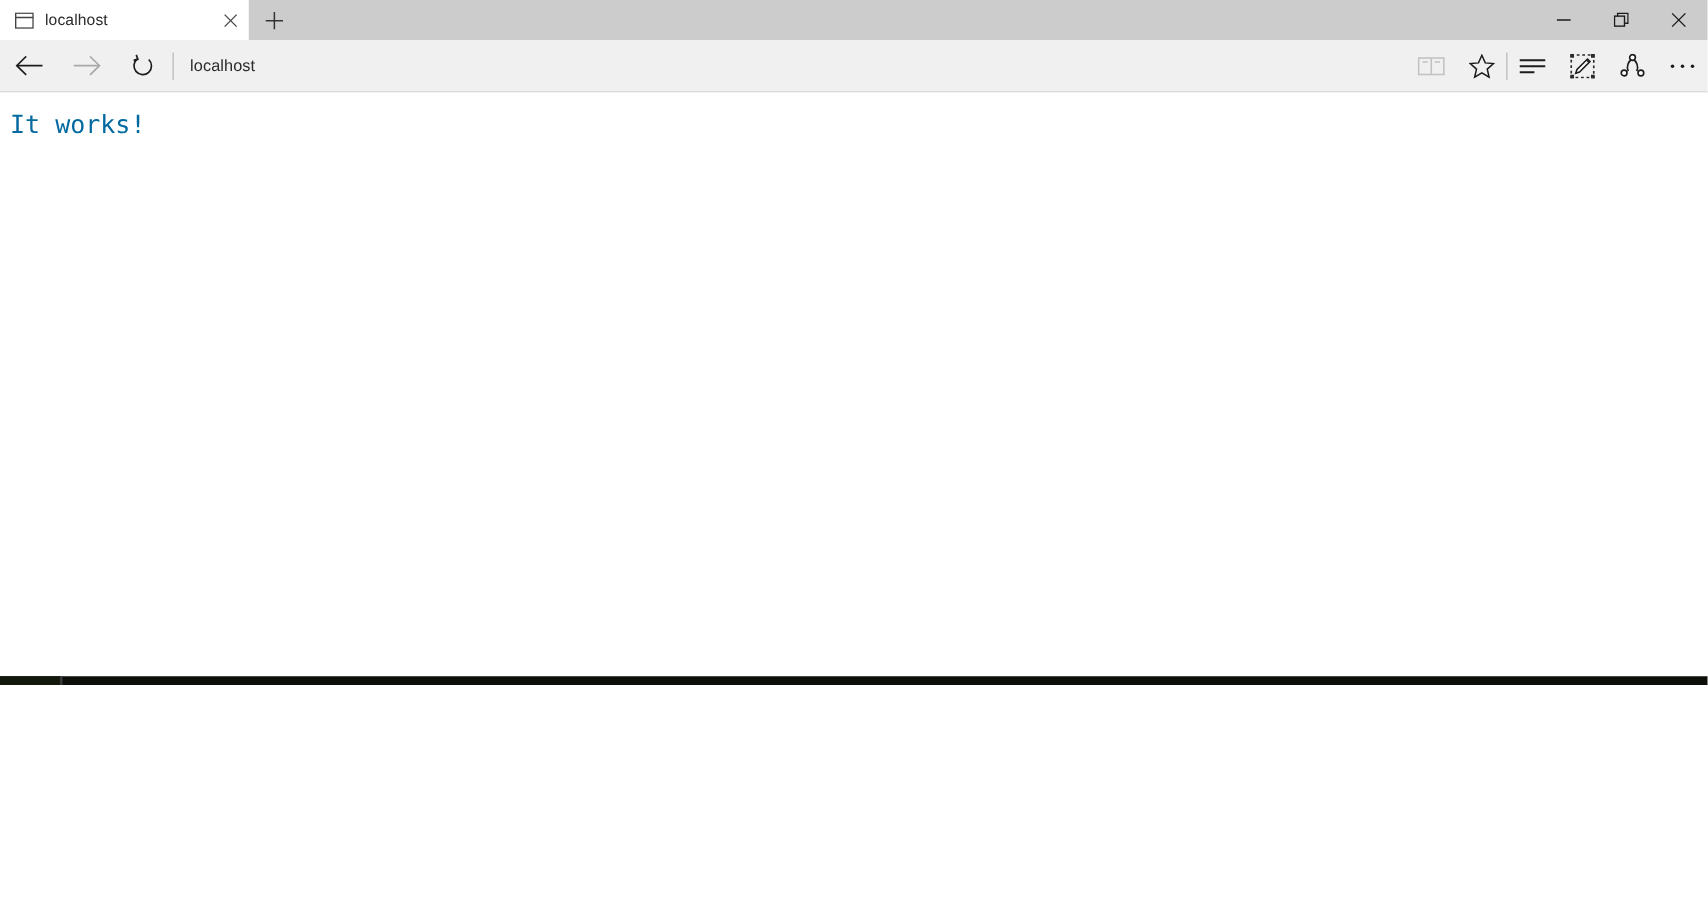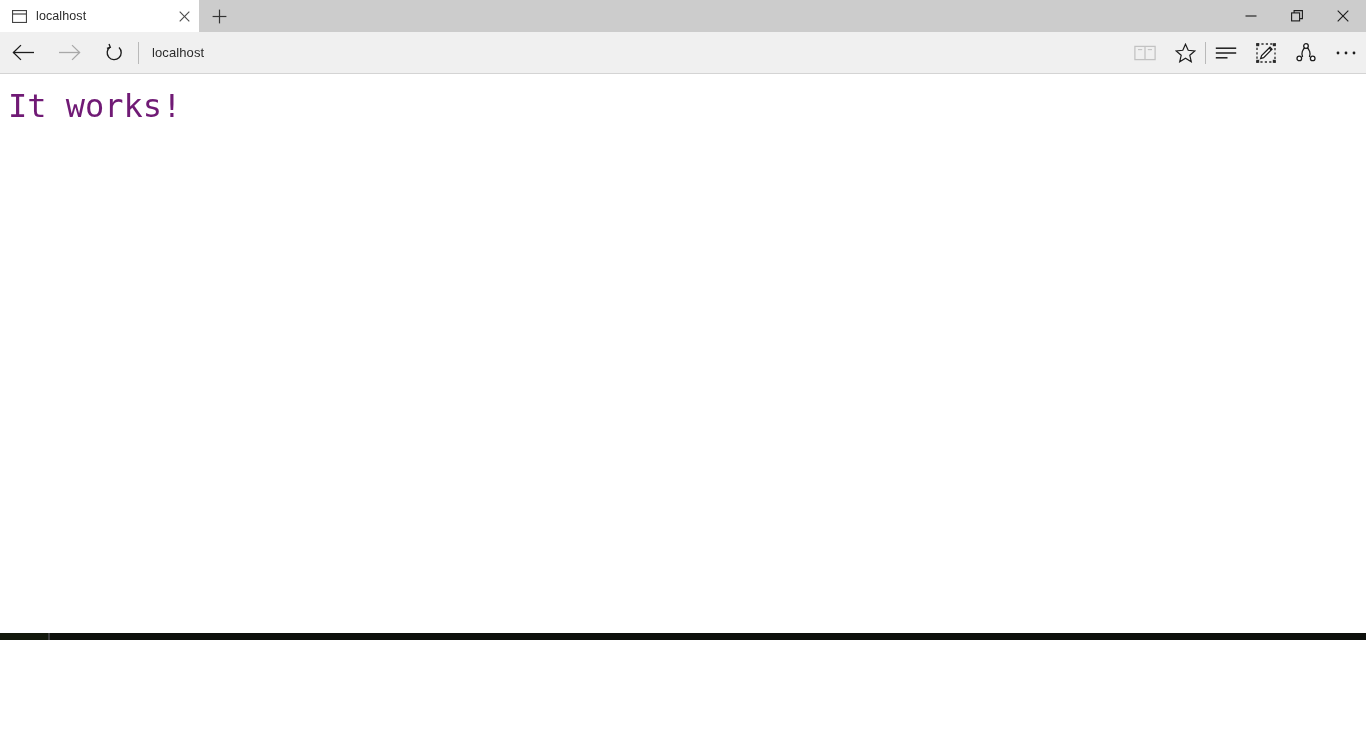--- a/index.html
+++ b/index.html
@@ -10,21 +10,21 @@
     width: 1366px;
     height: 730px;
     overflow: hidden;
     background: #ffffff;
     font-family: "Liberation Sans", sans-serif;
     -webkit-font-smoothing: antialiased;
   }
 
   .browser-window {
     width: 1366px;
-    height: 640px;
+    height: 548px;
     display: flex;
     flex-direction: column;
     position: relative;
     background: #ffffff;
   }
 
   
   .titlebar {
     height: 32px;
     background: #cccccc;
@@ -180,23 +180,23 @@
   
   .content {
     flex: 1 1 auto;
     background: #ffffff;
     overflow: hidden;
     position: relative;
   }
 
   .page-heading {
     font-family: "DejaVu Sans Mono", "Liberation Mono", monospace;
-    font-size: 32px;
+    font-size: 20px;
     font-weight: normal;
-    color: #701a75;
+    color: #0369a1;
     margin: 0;
     padding: 14px 0 0 8px;
     line-height: 1.15;
     letter-spacing: 0px;
     white-space: pre;
   }
 
   
   .bottom-strip {
     position: absolute;

